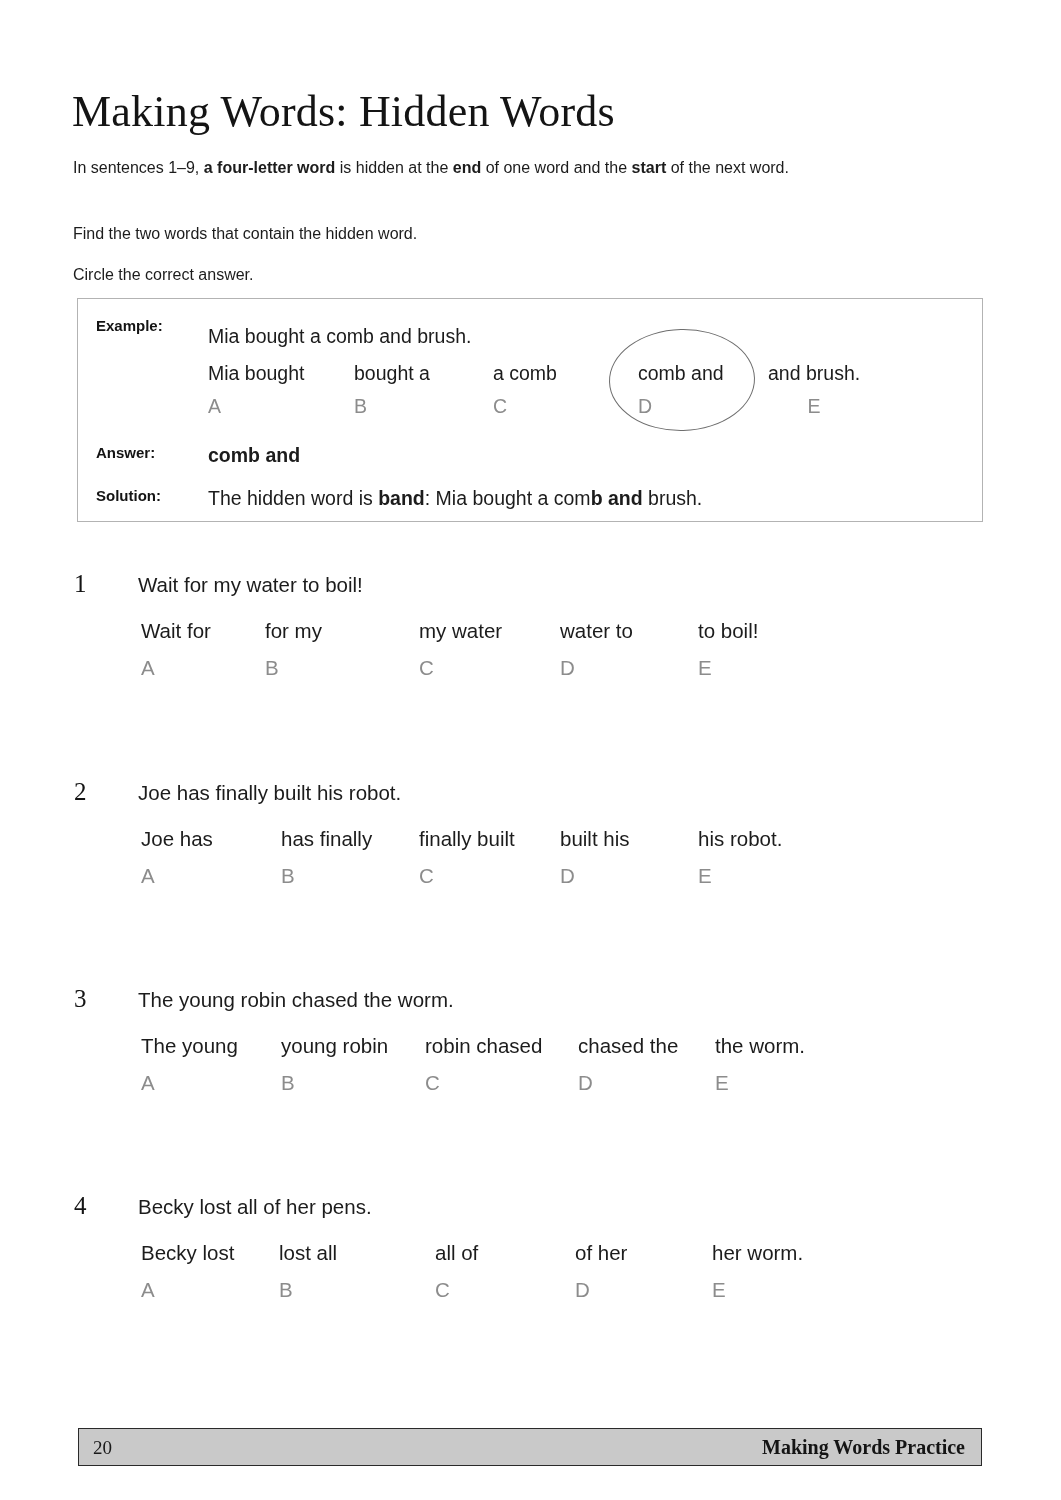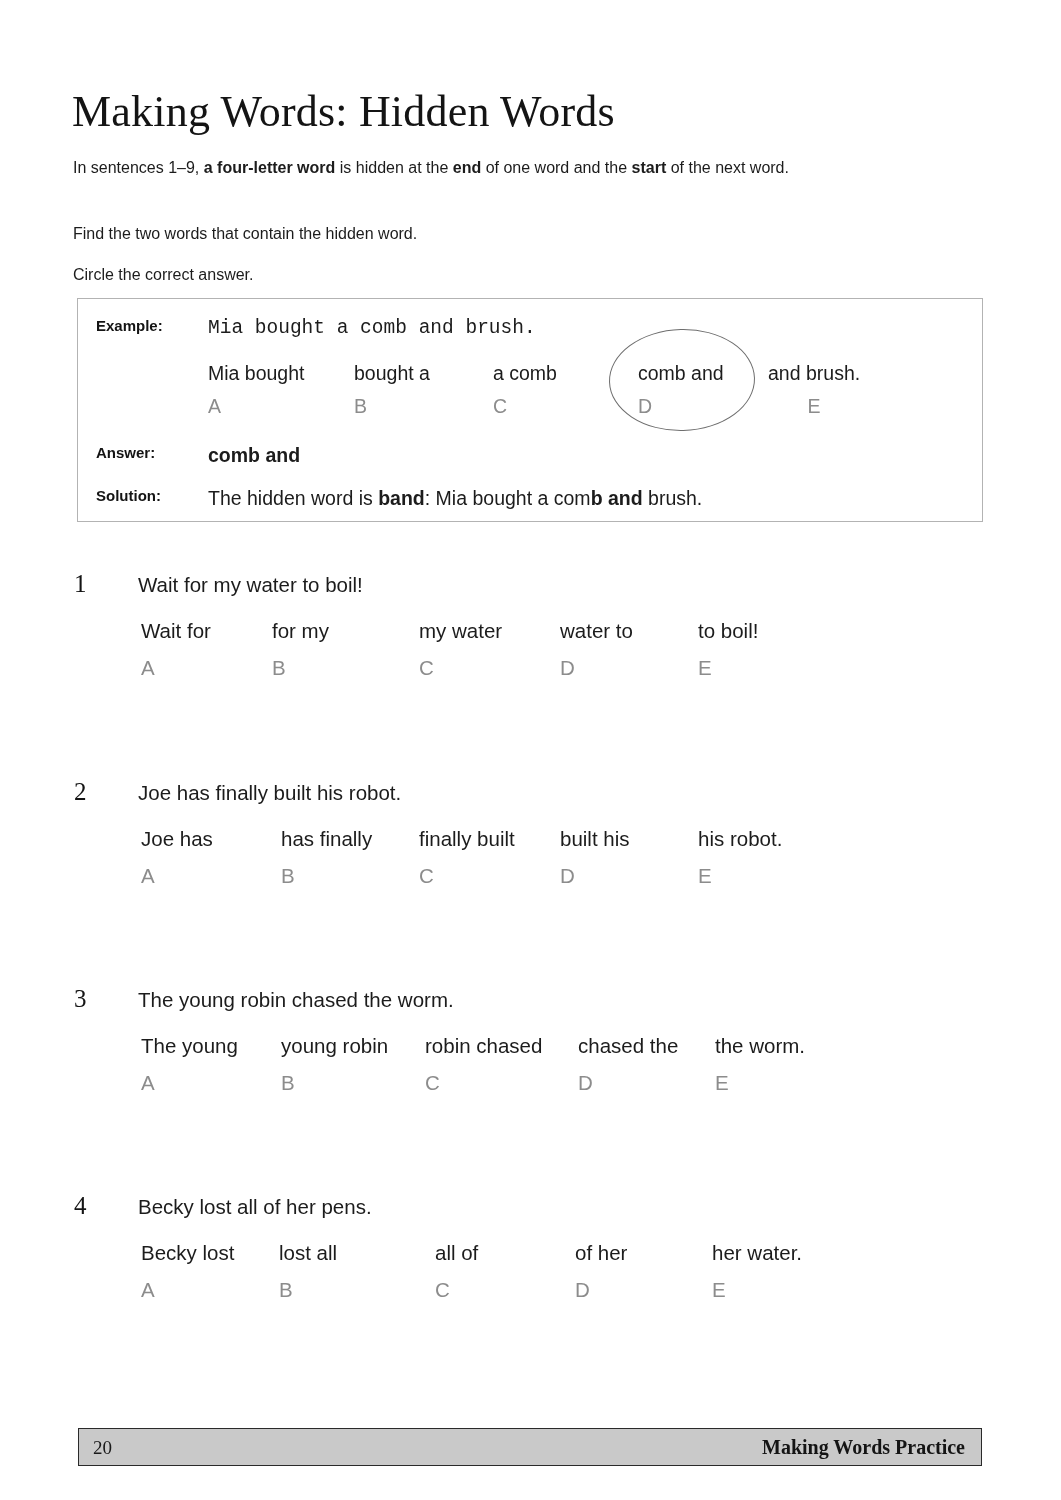--- a/index.html
+++ b/index.html
@@ -70,21 +70,21 @@
   .ex-text {
     position: absolute;
     font-size: 19.5px;
     font-weight: 400;
     color: #1c1c1c;
     white-space: nowrap;
   }
   .ex-text b, .ex-bold { font-weight: 700; }
 
   #ex-label-example { left: 18px; top: 18px; }
-  #ex-sentence      { left: 130px; top: 18px; font-family: Liberation Mono, monospace; }
+  #ex-sentence      { left: 130px; top: 26px; }
   #ex-label-answer  { left: 18px; top: 145px; }
   #ex-answer-text   { left: 130px; top: 145px; font-weight: 700; }
   #ex-label-solution{ left: 18px; top: 188px; }
   #ex-solution-text { left: 130px; top: 188px; }
 
   
   .ex-options {
     position: absolute;
     left: 0;
     top: 62px;
@@ -248,21 +248,21 @@
 
   <div id="questions-container">
       <div class="question" style="top: 570px;">
         <div class="q-num">1</div>
         <div class="q-sentence">Wait for my water to boil!</div>
         <div class="q-options">
           <div class="q-opt" style="left: 141px;">
             <span class="opt-text">Wait for</span>
             <span class="opt-letter">A</span>
           </div>
-          <div class="q-opt" style="left: 272px;">
+          <div class="q-opt" style="left: 265px;">
             <span class="opt-text">for my</span>
             <span class="opt-letter">B</span>
           </div>
           <div class="q-opt" style="left: 419px;">
             <span class="opt-text">my water</span>
             <span class="opt-letter">C</span>
           </div>
           <div class="q-opt" style="left: 560px;">
             <span class="opt-text">water to</span>
             <span class="opt-letter">D</span>
@@ -339,21 +339,21 @@
           </div>
           <div class="q-opt" style="left: 435px;">
             <span class="opt-text">all of</span>
             <span class="opt-letter">C</span>
           </div>
           <div class="q-opt" style="left: 575px;">
             <span class="opt-text">of her</span>
             <span class="opt-letter">D</span>
           </div>
           <div class="q-opt" style="left: 712px;">
-            <span class="opt-text">her water.</span>
+            <span class="opt-text">her worm.</span>
             <span class="opt-letter">E</span>
           </div>
         </div>
       </div>
     </div>
 
   <div class="footer-bar">
     <span class="footer-page-num">20</span>
     <span class="footer-section">Making Words Practice</span>
   </div>

